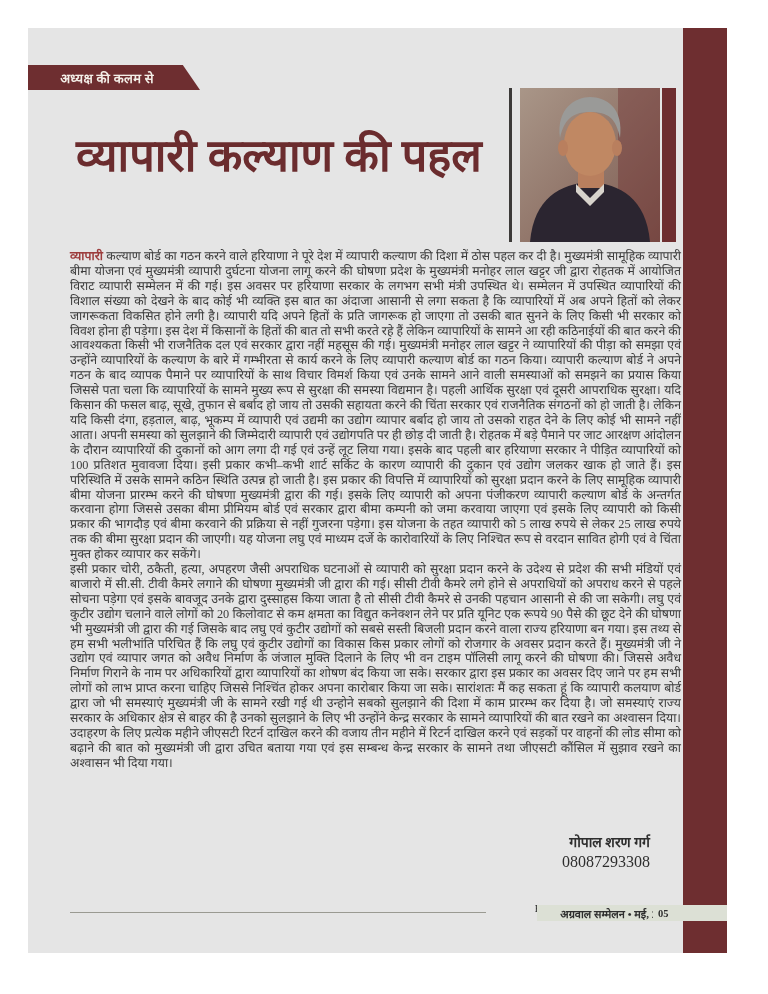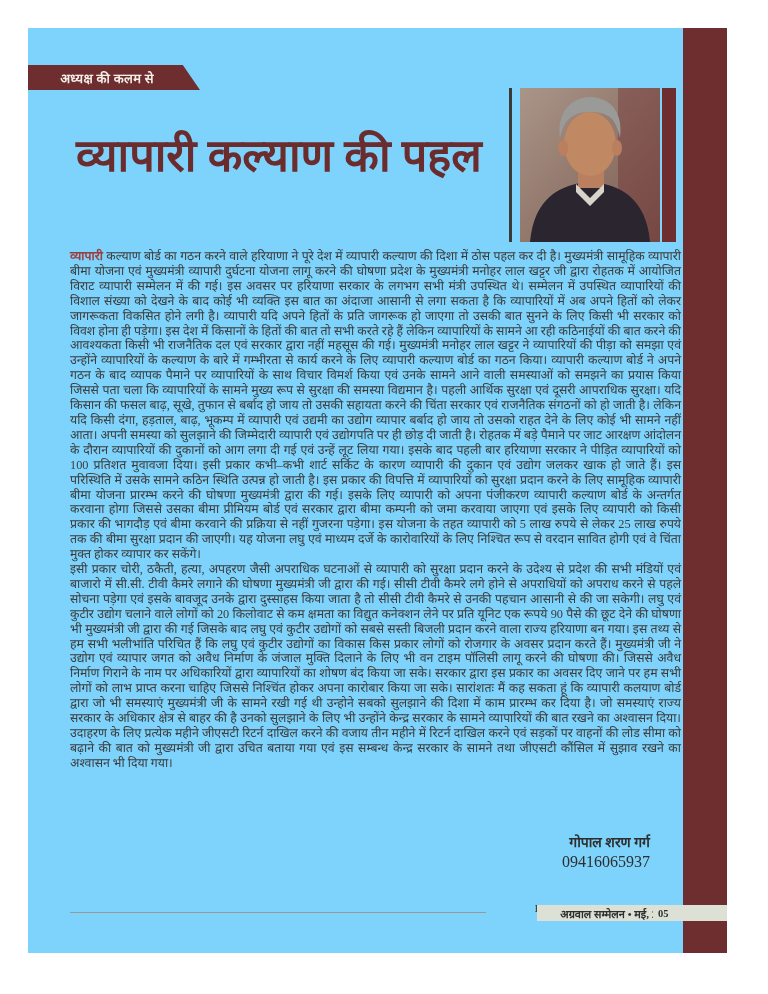--- a/index.html
+++ b/index.html
@@ -4,21 +4,21 @@
 <style>
   html,body{margin:0;padding:0;}
   body{
     width:768px;height:994px;background:#ffffff;position:relative;
     font-family:"Liberation Serif","DejaVu Serif",serif;
     overflow:hidden;
   }
   .canvas{position:absolute;inset:0;}
   .page{
     position:absolute;left:28px;top:28px;width:699px;height:925px;
-    background:#7dd3fc;
+    background:#e5e5e5;
   }
   .right-bar{
     position:absolute;left:655px;top:0;width:44px;height:925px;
     background:#6E2E30;z-index:1;
   }
   .banner{
     position:absolute;left:0;top:37px;width:172px;height:25px;
     background:#6E2E30;color:#f4efe8;
     clip-path:polygon(0 0,90% 0,100% 100%,0 100%);
     display:flex;align-items:center;justify-content:center;
@@ -112,21 +112,21 @@
 
     <div class="photo-strip"></div>
 
     <div class="article">
       <p><span class="lead">व्यापारी</span> <span>कल्याण बोर्ड का गठन करने वाले हरियाणा ने पूरे देश में व्यापारी कल्याण की दिशा में ठोस पहल कर दी है। मुख्यमंत्री सामूहिक व्यापारी बीमा योजना एवं मुख्यमंत्री व्यापारी दुर्घटना योजना लागू करने की घोषणा प्रदेश के मुख्यमंत्री मनोहर लाल खट्टर जी द्वारा रोहतक में आयोजित विराट व्यापारी सम्मेलन में की गई। इस अवसर पर हरियाणा सरकार के लगभग सभी मंत्री उपस्थित थे। सम्मेलन में उपस्थित व्यापारियों की विशाल संख्या को देखने के बाद कोई भी व्यक्ति इस बात का अंदाजा आसानी से लगा सकता है कि व्यापारियों में अब अपने हितों को लेकर जागरूकता विकसित होने लगी है। व्यापारी यदि अपने हितों के प्रति जागरूक हो जाएगा तो उसकी बात सुनने के लिए किसी भी सरकार को विवश होना ही पड़ेगा। इस देश में किसानों के हितों की बात तो सभी करते रहे हैं लेकिन व्यापारियों के सामने आ रही कठिनाईयों की बात करने की आवश्यकता किसी भी राजनैतिक दल एवं सरकार द्वारा नहीं महसूस की गई। मुख्यमंत्री मनोहर लाल खट्टर ने व्यापारियों की पीड़ा को समझा एवं उन्होंने व्यापारियों के कल्याण के बारे में गम्भीरता से कार्य करने के लिए व्यापारी कल्याण बोर्ड का गठन किया। व्यापारी कल्याण बोर्ड ने अपने गठन के बाद व्यापक पैमाने पर व्यापारियों के साथ विचार विमर्श किया एवं उनके सामने आने वाली समस्याओं को समझने का प्रयास किया जिससे पता चला कि व्यापारियों के सामने मुख्य रूप से सुरक्षा की समस्या विद्यमान है। पहली आर्थिक सुरक्षा एवं दूसरी आपराधिक सुरक्षा। यदि किसान की फसल बाढ़, सूखे, तुफान से बर्बाद हो जाय तो उसकी सहायता करने की चिंता सरकार एवं राजनैतिक संगठनों को हो जाती है। लेकिन यदि किसी दंगा, हड़ताल, बाढ़, भूकम्प में व्यापारी एवं उद्यमी का उद्योग व्यापार बर्बाद हो जाय तो उसको राहत देने के लिए कोई भी सामने नहीं आता। अपनी समस्या को सुलझाने की जिम्मेदारी व्यापारी एवं उद्योगपति पर ही छोड़ दी जाती है। रोहतक में बड़े पैमाने पर जाट आरक्षण आंदोलन के दौरान व्यापारियों की दुकानों को आग लगा दी गई एवं उन्हें लूट लिया गया। इसके बाद पहली बार हरियाणा सरकार ने पीड़ित व्यापारियों को 100 प्रतिशत मुवावजा दिया। इसी प्रकार कभी–कभी शार्ट सर्किट के कारण व्यापारी की दुकान एवं उद्योग जलकर खाक हो जाते हैं। इस परिस्थिति में उसके सामने कठिन स्थिति उत्पन्न हो जाती है। इस प्रकार की विपत्ति में व्यापारियों को सुरक्षा प्रदान करने के लिए सामूहिक व्यापारी बीमा योजना प्रारम्भ करने की घोषणा मुख्यमंत्री द्वारा की गई। इसके लिए व्यापारी को अपना पंजीकरण व्यापारी कल्याण बोर्ड के अन्तर्गत करवाना होगा जिससे उसका बीमा प्रीमियम बोर्ड एवं सरकार द्वारा बीमा कम्पनी को जमा करवाया जाएगा एवं इसके लिए व्यापारी को किसी प्रकार की भागदौड़ एवं बीमा करवाने की प्रक्रिया से नहीं गुजरना पड़ेगा। इस योजना के तहत व्यापारी को 5 लाख रुपये से लेकर 25 लाख रुपये तक की बीमा सुरक्षा प्रदान की जाएगी। यह योजना लघु एवं माध्यम दर्जे के कारोवारियों के लिए निश्चित रूप से वरदान सावित होगी एवं वे चिंता मुक्त होकर व्यापार कर सकेंगे।</span></p>
       <p>इसी प्रकार चोरी, ठकैती, हत्या, अपहरण जैसी अपराधिक घटनाओं से व्यापारी को सुरक्षा प्रदान करने के उदेश्य से प्रदेश की सभी मंडियों एवं बाजारो में सी.सी. टीवी कैमरे लगाने की घोषणा मुख्यमंत्री जी द्वारा की गई। सीसी टीवी कैमरे लगे होने से अपराधियों को अपराध करने से पहले सोचना पड़ेगा एवं इसके बावजूद उनके द्वारा दुस्साहस किया जाता है तो सीसी टीवी कैमरे से उनकी पहचान आसानी से की जा सकेगी। लघु एवं कुटीर उद्योग चलाने वाले लोगों को 20 किलोवाट से कम क्षमता का विद्युत कनेक्शन लेने पर प्रति यूनिट एक रूपये 90 पैसे की छूट देने की घोषणा भी मुख्यमंत्री जी द्वारा की गई जिसके बाद लघु एवं कुटीर उद्योगों को सबसे सस्ती बिजली प्रदान करने वाला राज्य हरियाणा बन गया। इस तथ्य से हम सभी भलीभांति परिचित हैं कि लघु एवं कुटीर उद्योगों का विकास किस प्रकार लोगों को रोजगार के अवसर प्रदान करते हैं। मुख्यमंत्री जी ने उद्योग एवं व्यापार जगत को अवैध निर्माण के जंजाल मुक्ति दिलाने के लिए भी वन टाइम पॉलिसी लागू करने की घोषणा की। जिससे अवैध निर्माण गिराने के नाम पर अधिकारियों द्वारा व्यापारियों का शोषण बंद किया जा सके। सरकार द्वारा इस प्रकार का अवसर दिए जाने पर हम सभी लोगों को लाभ प्राप्त करना चाहिए जिससे निश्चिंत होकर अपना कारोबार किया जा सके। सारांशतः मैं कह सकता हूं कि व्यापारी कलयाण बोर्ड द्वारा जो भी समस्याएं मुख्यमंत्री जी के सामने रखी गई थी उन्होने सबको सुलझाने की दिशा में काम प्रारम्भ कर दिया है। जो समस्याएं राज्य सरकार के अधिकार क्षेत्र से बाहर की है उनको सुलझाने के लिए भी उन्होंने केन्द्र सरकार के सामने व्यापारियों की बात रखने का अश्वासन दिया। उदाहरण के लिए प्रत्येक महीने जीएसटी रिटर्न दाखिल करने की वजाय तीन महीने में रिटर्न दाखिल करने एवं सड़कों पर वाहनों की लोड सीमा को बढ़ाने की बात को मुख्यमंत्री जी द्वारा उचित बताया गया एवं इस सम्बन्ध केन्द्र सरकार के सामने तथा जीएसटी कौंसिल में सुझाव रखने का अश्वासन भी दिया गया।</p>
     </div>
 
     <div class="signature">
       <div class="sig-name">गोपाल शरण गर्ग</div>
-      <div class="sig-phone">09416065937</div>
+      <div class="sig-phone">08087293308</div>
       <div class="sig-email">Email: gsgroyal@gmail.com</div>
     </div>
 
     <div class="footer-rule"></div>
     <div class="footer-issue">अग्रवाल सम्मेलन • मई, 2018</div>
     <div class="footer-page">
       <span>05</span>
     </div>
 
   </div>

